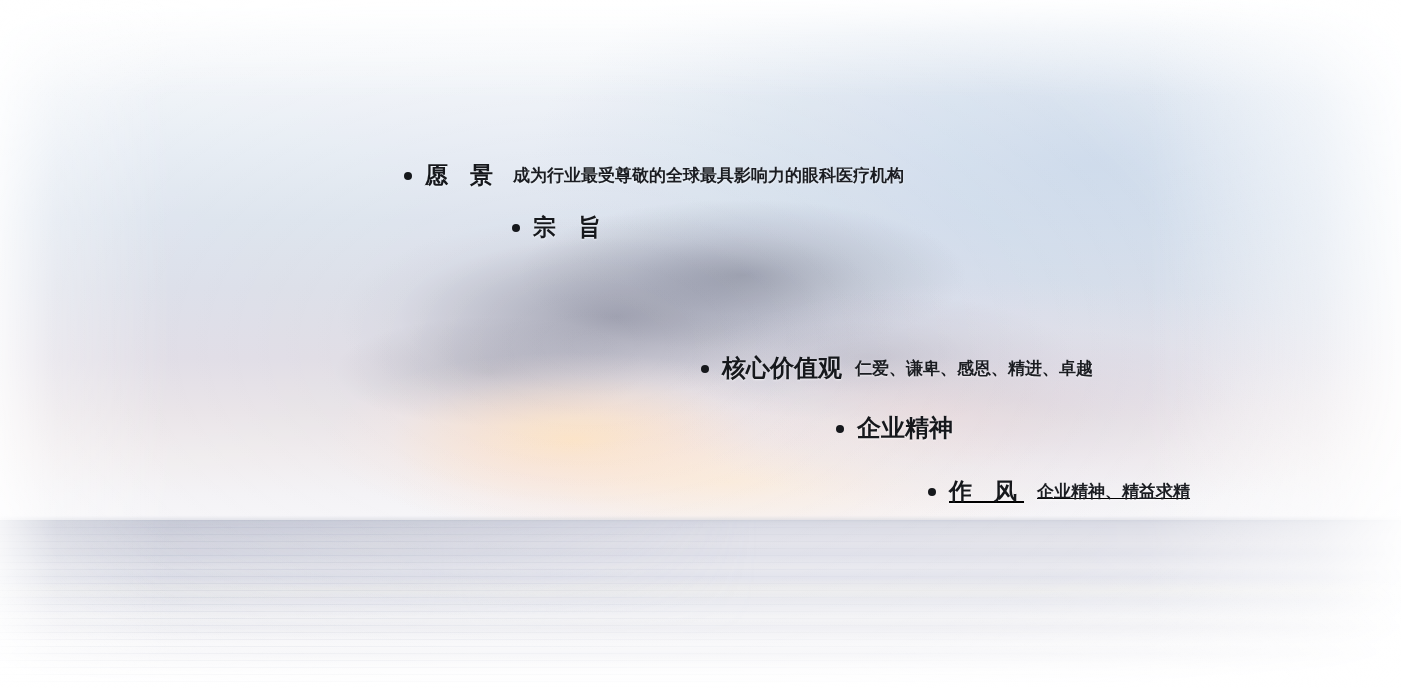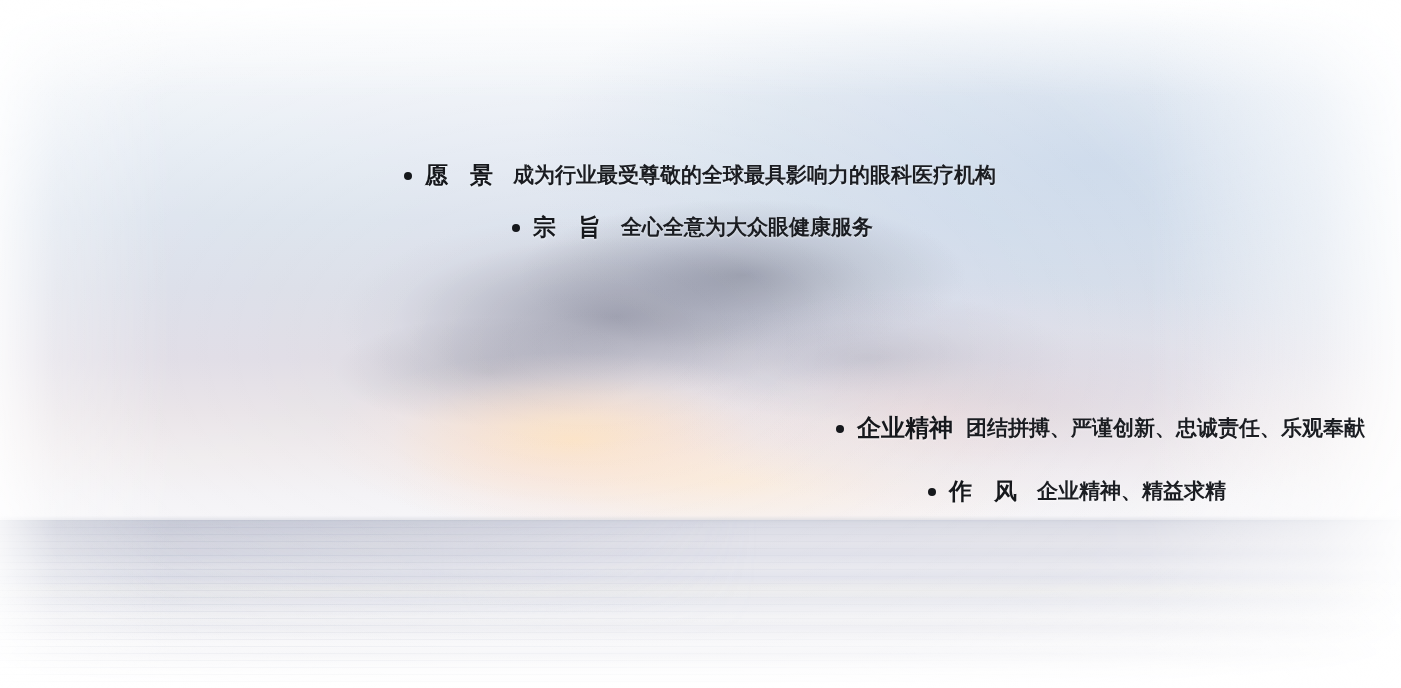--- a/index.html
+++ b/index.html
@@ -267,38 +267,38 @@
     line-height: 31px;
     flex: 0 0 auto;
     text-shadow: 0 1px 2px rgba(255,255,255,0.55);
   }
   .label.spaced { letter-spacing: 7px; padding-right: 0px; }
   .label.tight  { letter-spacing: 0px; font-size: 24px; }
 
   .body {
     font-weight: bold;
     color: #1b1d22;
-    font-size: 21px;
+    font-size: 17px;
     line-height: 31px;
     margin-left: 13px;
     flex: 0 0 auto;
     text-shadow: 0 1px 2px rgba(255,255,255,0.55);
   }
   .body .l2 {
     display: block;
     line-height: 34px;
   }
 
   
   #entry-vision  { left: 404px; top: 160px; }
   #entry-purpose { left: 512px; top: 212px; }
   #entry-mission { left: 586px; top: 264px; }
   #entry-values  { left: 701px; top: 353px; }
   #entry-spirit  { left: 836px; top: 413px; }
-  #entry-style   { left: 928px; top: 476px; }
+  #entry-style   { left: 928px; top: 476px; text-decoration: underline; }
 </style>
 </head>
 <body>
 
 <div id="stage">
 
   <div class="bg-layer sky-base"></div>
   <div class="bg-layer sky-tint-right"></div>
   <div class="bg-layer cloud-dark-1"></div>
   <div class="bg-layer cloud-dark-2"></div>
@@ -571,29 +571,32 @@
 
     <div class="entry" id="entry-vision">
       <span class="bullet"></span>
       <span class="label spaced">愿 景</span>
       <span class="body">成为行业最受尊敬的全球最具影响力的眼科医疗机构</span>
     </div>
 
     <div class="entry" id="entry-purpose">
       <span class="bullet"></span>
       <span class="label spaced">宗 旨</span>
-      <span class="body">全心全意为大众眼健康服务</span>
     </div>
 
 
+    <div class="entry" id="entry-values">
+      <span class="bullet"></span>
+      <span class="label tight">核心价值观</span>
+      <span class="body">仁爱、谦卑、感恩、精进、卓越</span>
+    </div>
 
     <div class="entry" id="entry-spirit">
       <span class="bullet"></span>
       <span class="label tight">企业精神</span>
-      <span class="body">团结拼搏、严谨创新、忠诚责任、乐观奉献</span>
     </div>
 
     <div class="entry" id="entry-style">
       <span class="bullet"></span>
       <span class="label spaced">作 风</span>
       <span class="body">企业精神、精益求精</span>
     </div>
 
   </div>
 </div>

